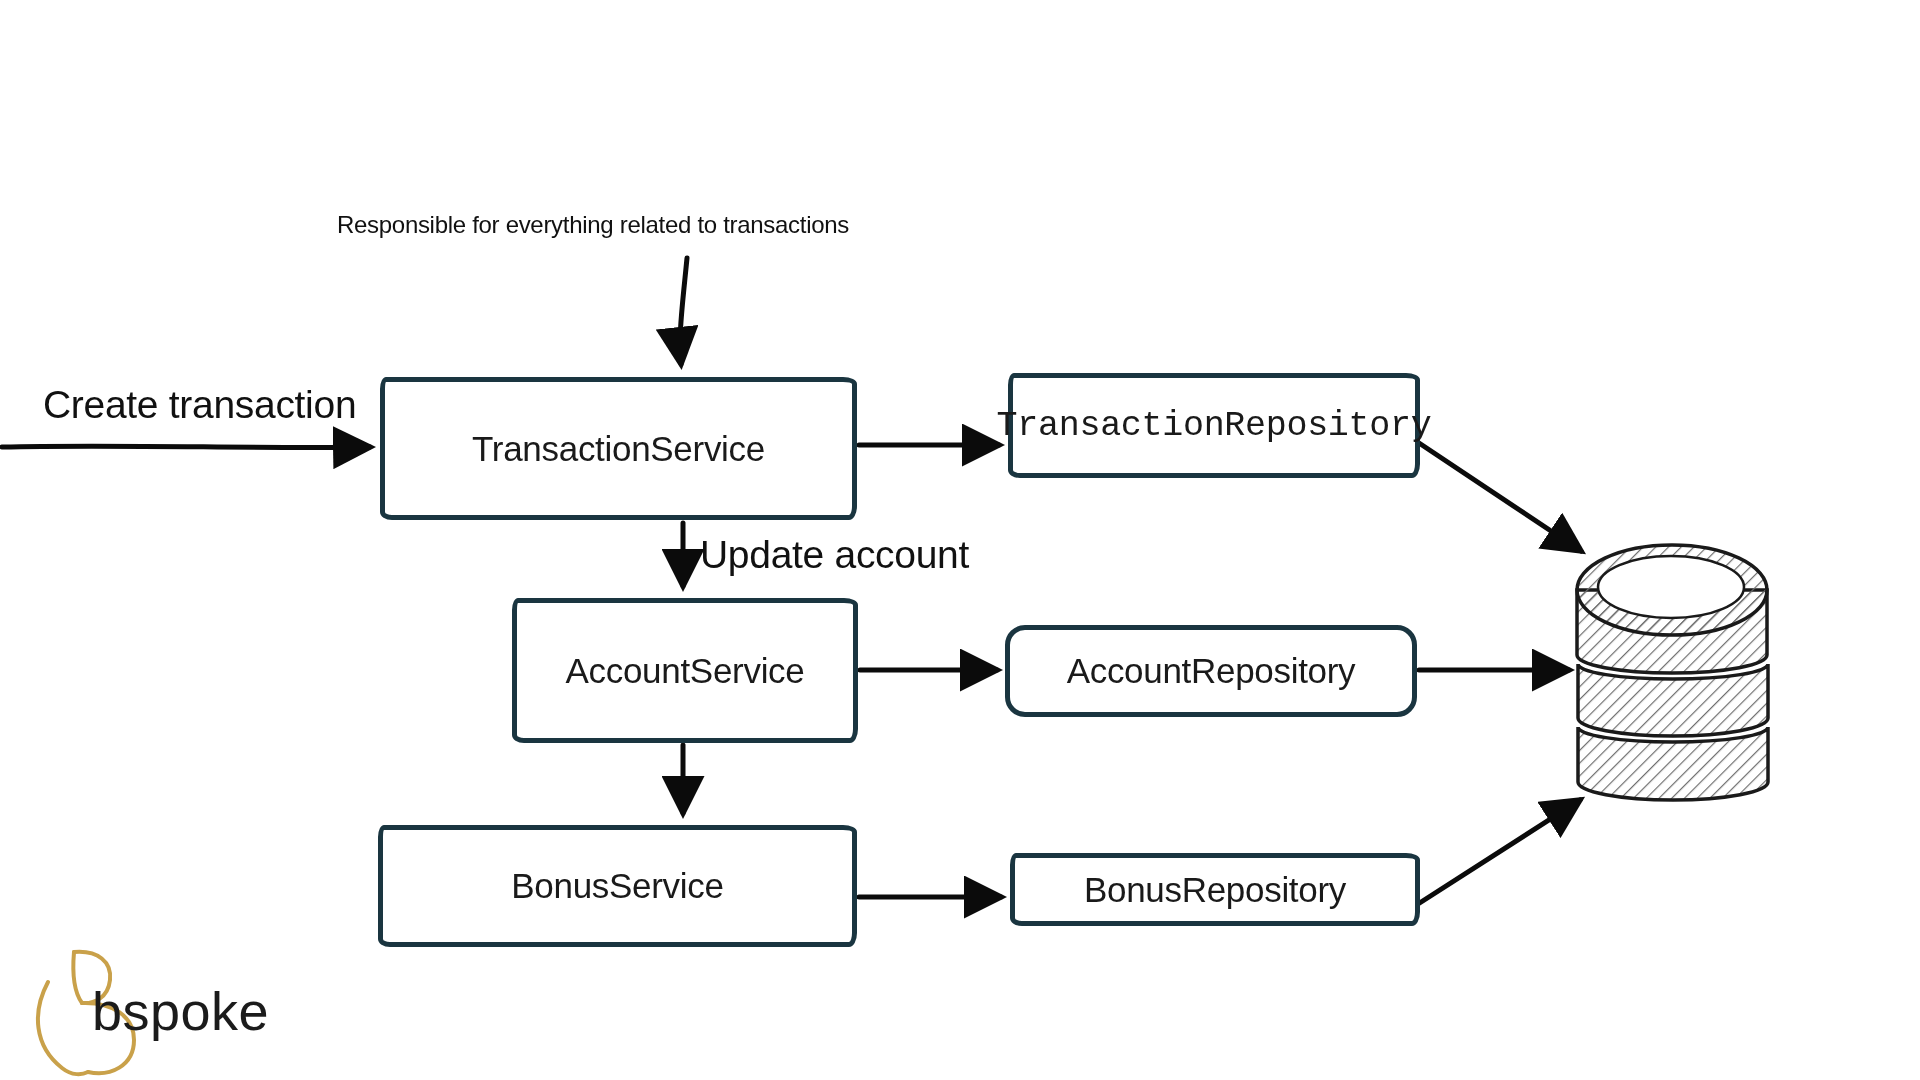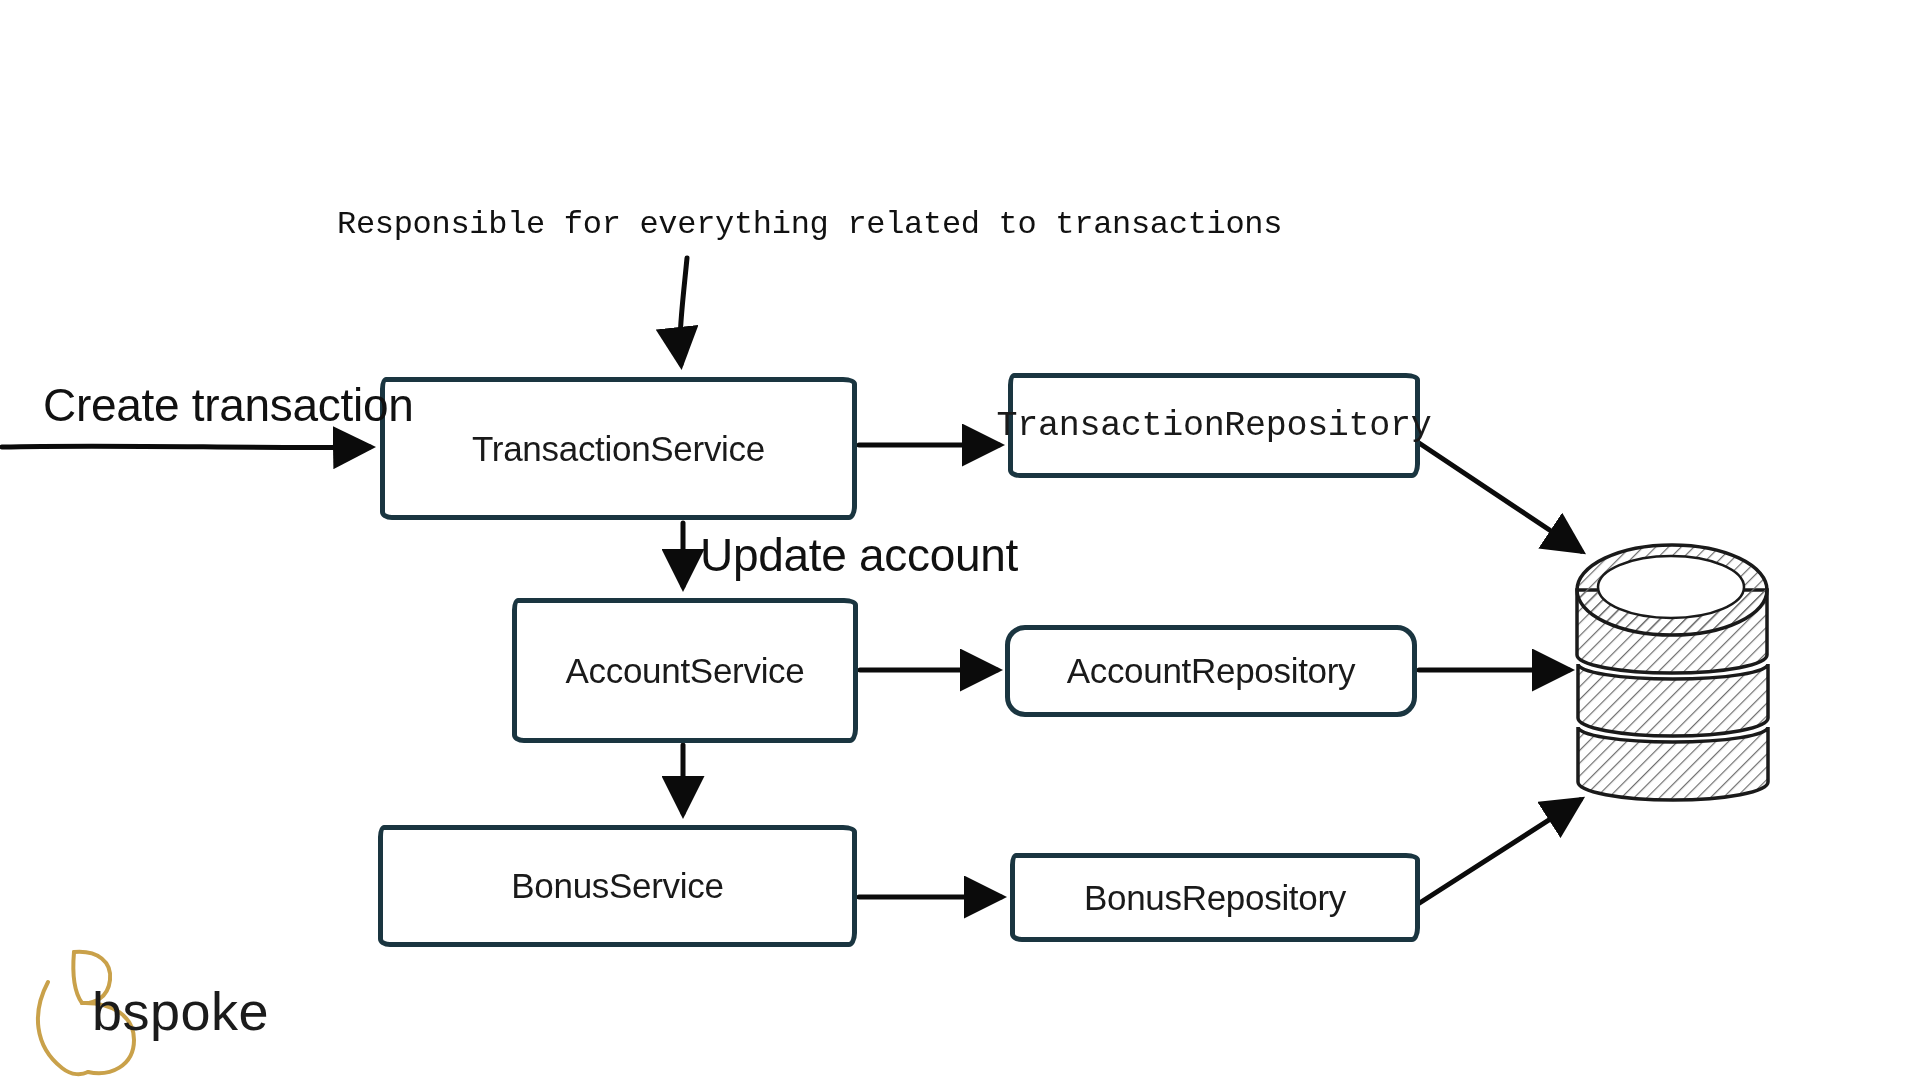--- a/index.html
+++ b/index.html
@@ -19,34 +19,34 @@
     border:5px solid #1a3540;
     border-radius:6px 14px 8px 12px / 12px 7px 14px 8px;
     display:flex;align-items:center;justify-content:center;
     font-size:35px;
     letter-spacing:-0.3px;
     color:#1a1a1a;
     z-index:3;
   }
   .note{
     position:absolute;
-    font-size:46px;
+    font-size:39px;
     line-height:40px;
     letter-spacing:-0.3px;
     color:#111;
     white-space:nowrap;
     z-index:4;
   }
   #box-transaction-service{left:380px;top:377px;width:477px;height:143px;}
   #box-transaction-repository{left:1008px;top:373px;width:412px;height:105px;font-family:Liberation Mono, monospace;}
   #box-account-service{left:512px;top:598px;width:346px;height:145px;}
   #box-account-repository{left:1005px;top:625px;width:412px;height:92px;border-radius:20px;}
   #box-bonus-service{left:378px;top:825px;width:479px;height:122px;}
-  #box-bonus-repository{left:1010px;top:853px;width:410px;height:89px;}
-  #note-top{left:337px;top:205px;font-size:32px;font-family:Liberation Mono, monospace;}
+  #box-bonus-repository{left:1010px;top:853px;width:410px;height:73px;}
+  #note-top{left:337px;top:205px;font-size:24px;}
   #note-create{left:43px;top:385px;}
   #note-update{left:700px;top:535px;}
   .logo-text{
     position:absolute;
     left:92px;top:985px;
     font-size:54px;line-height:52px;
     color:#1b1b1b;
     letter-spacing:0.5px;
     z-index:4;
   }

